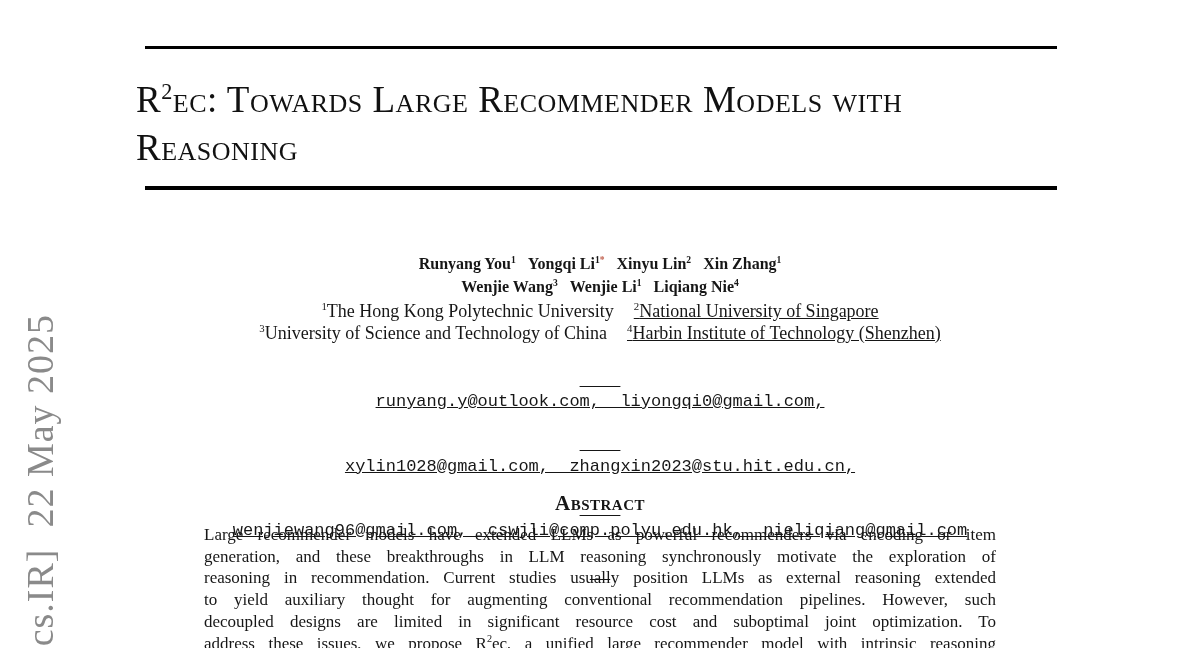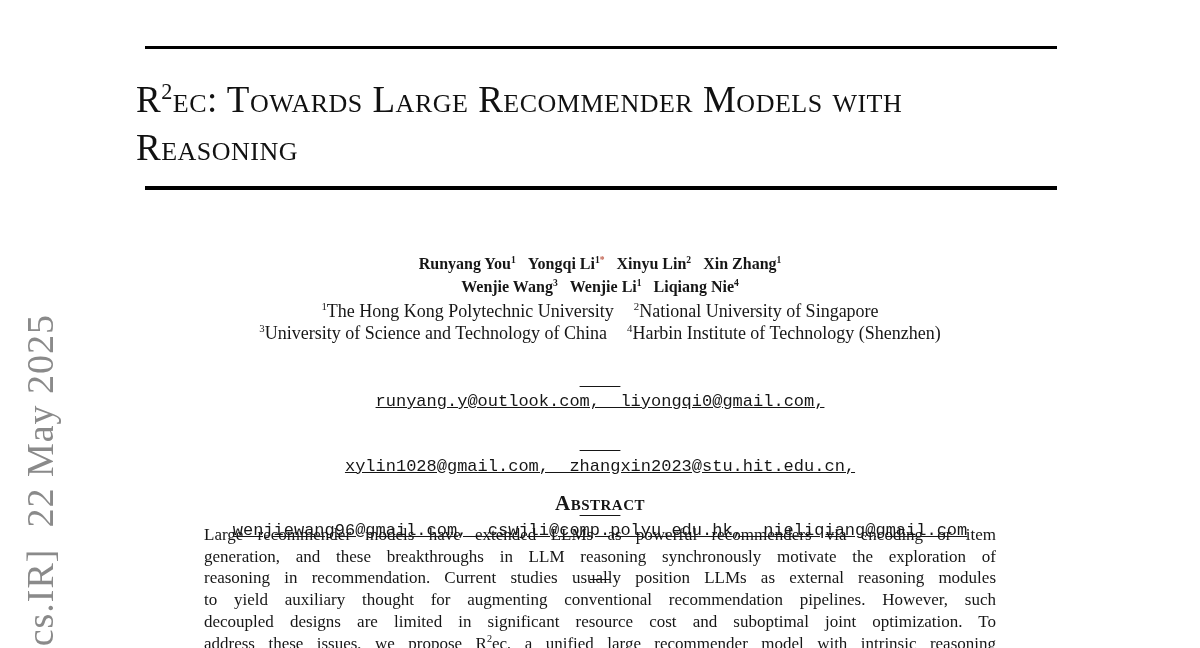--- a/index.html
+++ b/index.html
@@ -47,21 +47,21 @@
     font-size:16px;line-height:23px;
   }
   .author + .author{margin-left:12px;}
   .mark{color:#bf5b48;}
   
   .affils{
     position:absolute;left:0;top:300px;width:1200px;
     text-align:center;
     font-size:18px;line-height:22px;
   }
-  .affil + .affil{margin-left:20px;}
+  .affil + .affil{margin-left:20px;text-decoration:underline;}
   
   .emails{
     position:absolute;left:0;top:348px;width:1200px;
     text-align:center;
     font-family:"Liberation Mono","DejaVu Sans Mono",monospace;
     font-size:17px;line-height:21.5px;
     white-space:pre;
     text-decoration:underline;
   }
   
@@ -106,19 +106,19 @@
     <div>runyang.y@outlook.com,  liyongqi0@gmail.com,</div>
     <div>xylin1028@gmail.com,  zhangxin2023@stu.hit.edu.cn,</div>
     <div>wenjiewang96@gmail.com,  cswjli@comp.polyu.edu.hk,  nieliqiang@gmail.com</div>
   </div>
 
   <div class="abstract-heading">Abstract</div>
 
   <div class="abstract">
     <div class="abs-line">Large recommender models have extended LLMs as powerful recommenders via encoding or item</div>
     <div class="abs-line">generation, and these breakthroughs in LLM reasoning synchronously motivate the exploration of</div>
-    <div class="abs-line">reasoning in recommendation. Current studies usually position LLMs as external reasoning modules</div>
+    <div class="abs-line">reasoning in recommendation. Current studies usually position LLMs as external reasoning extended</div>
     <div class="abs-line">to yield auxiliary thought for augmenting conventional recommendation pipelines. However, such</div>
     <div class="abs-line">decoupled designs are limited in significant resource cost and suboptimal joint optimization. To</div>
     <div class="abs-line"><span>address these issues, we propose R</span><sup>2</sup><span>ec, a unified large recommender model with intrinsic reasoning</span></div>
   </div>
 
 </div>
 
 </body></html>

